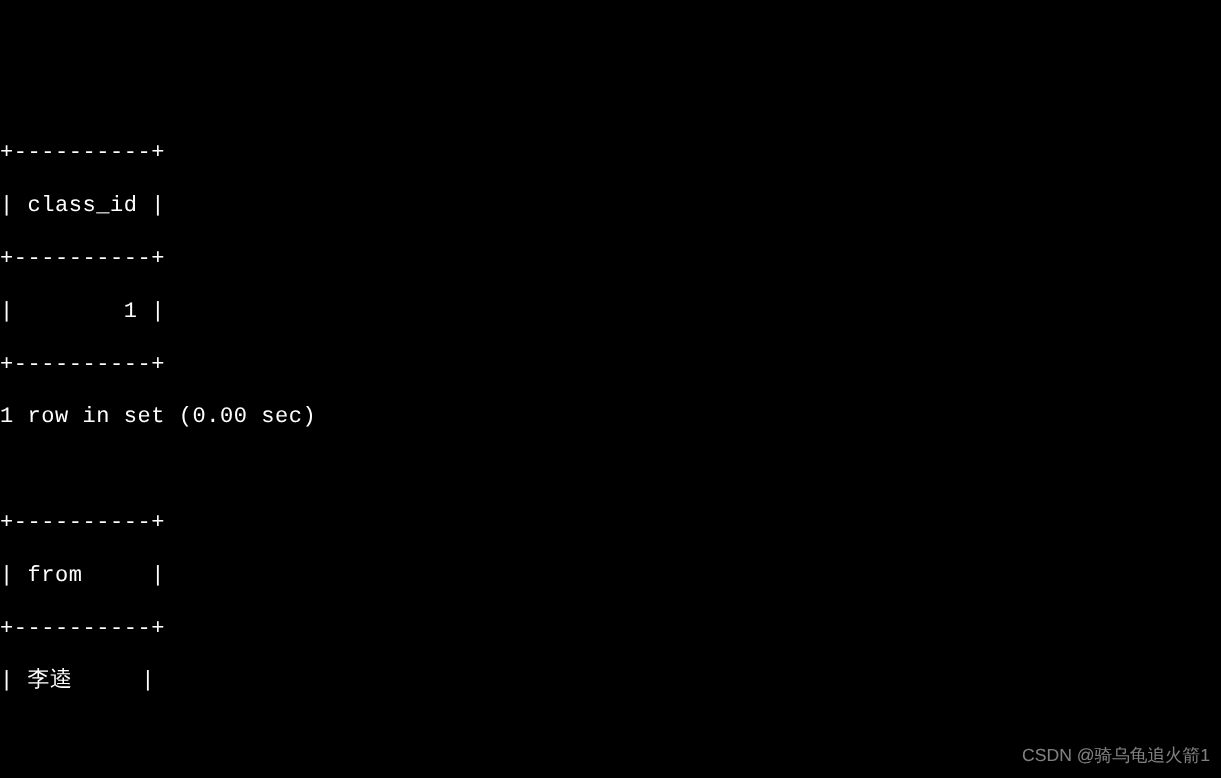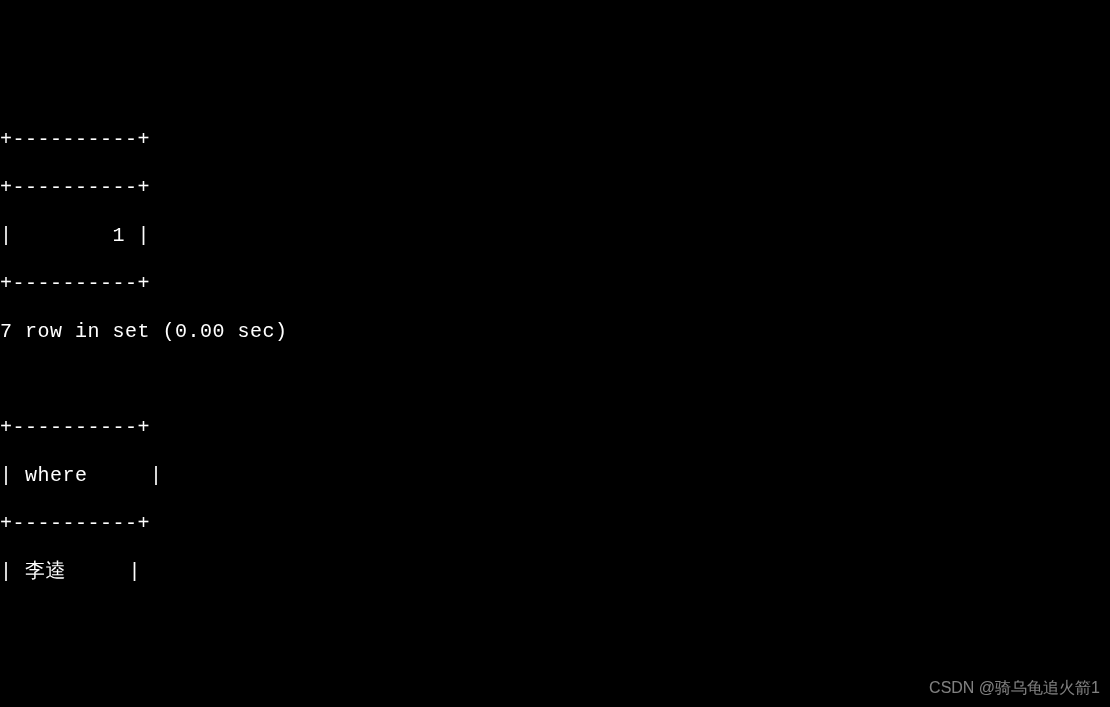--- a/index.html
+++ b/index.html
@@ -36,27 +36,28 @@
       font-family: Arial, sans-serif;
     }
   </style>
 </head>
 <body>
 
 
 
 <div class="terminal">
 <div class="line">+----------+</div>
+<div class="line">| class_id |</div>
 <div class="line">+----------+</div>
 <div class="line">|        1 |</div>
 <div class="line">+----------+</div>
-<div class="line">7 row in set (0.00 sec)</div>
+<div class="line">1 row in set (0.00 sec)</div>
 <div class="line"> </div>
 <div class="line">+----------+</div>
-<div class="line">| where     |</div>
+<div class="line">| from     |</div>
 <div class="line">+----------+</div>
 <div class="line">| 李逵     |</div>
 
 
 
 
 
 
 
 

